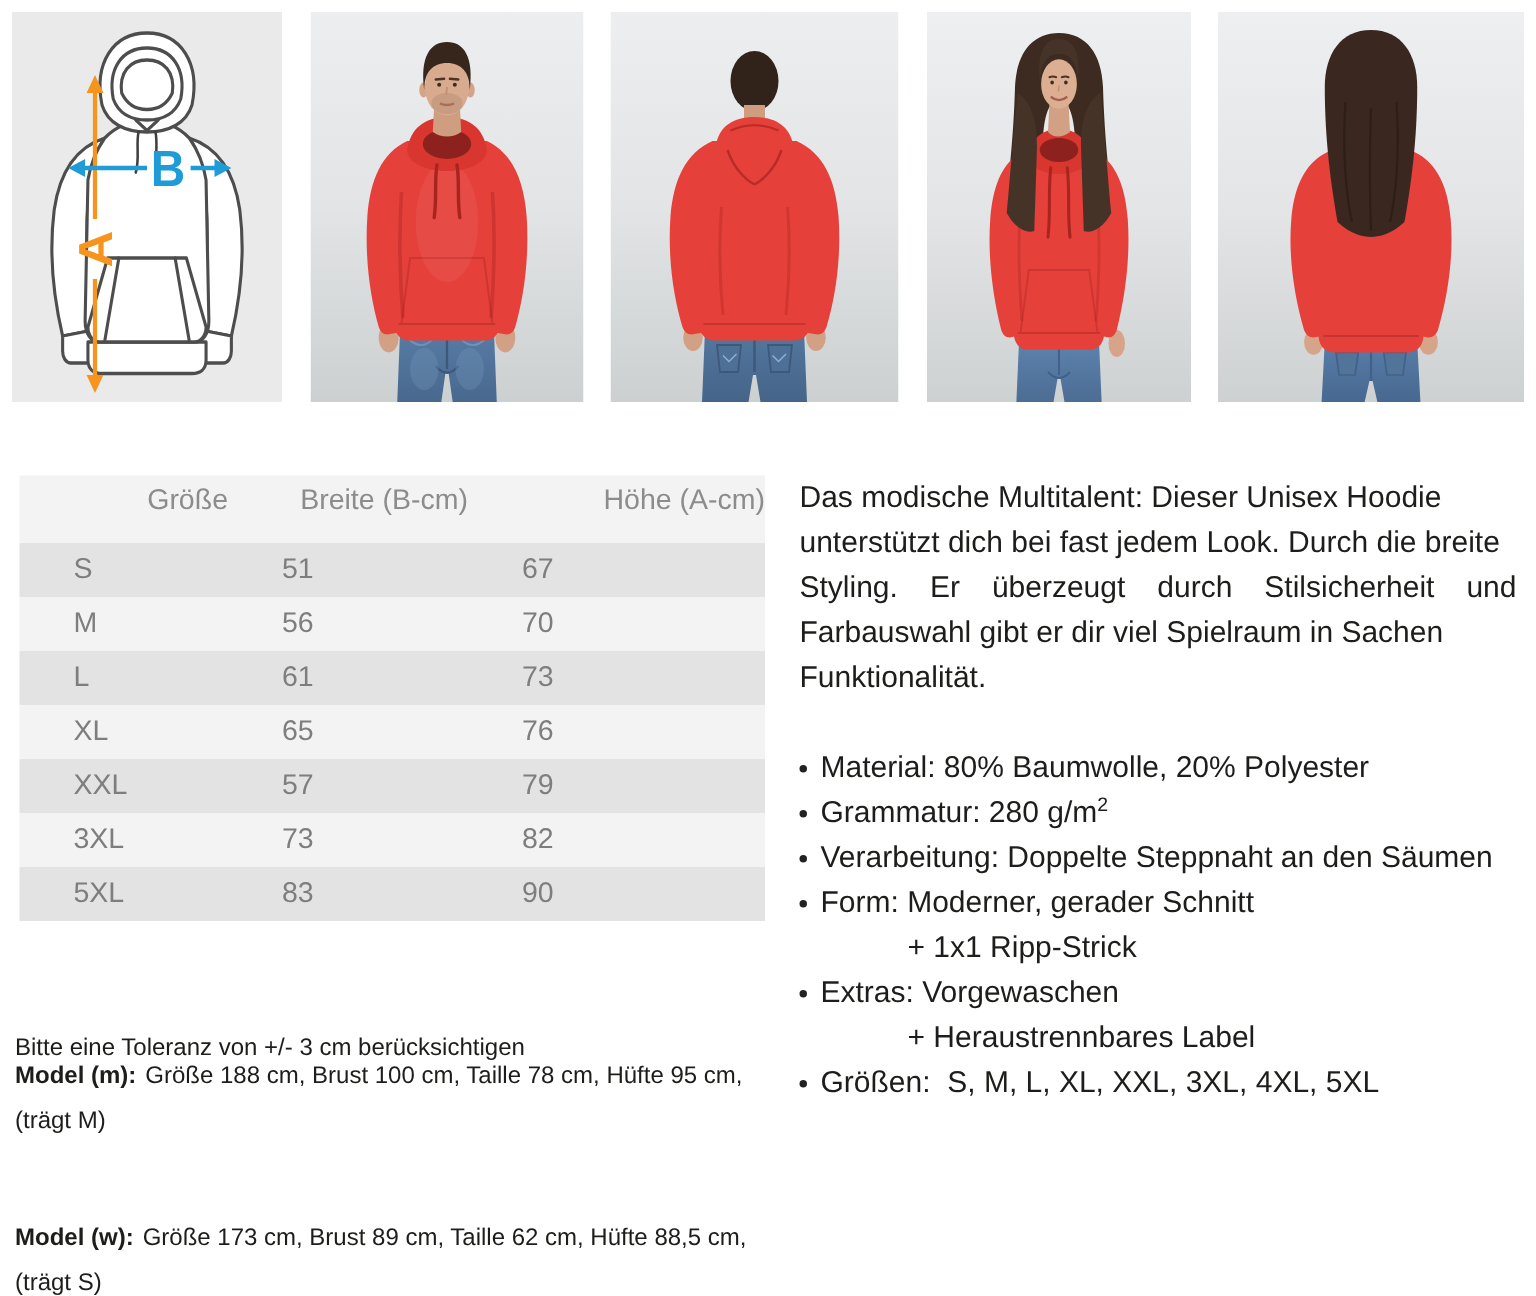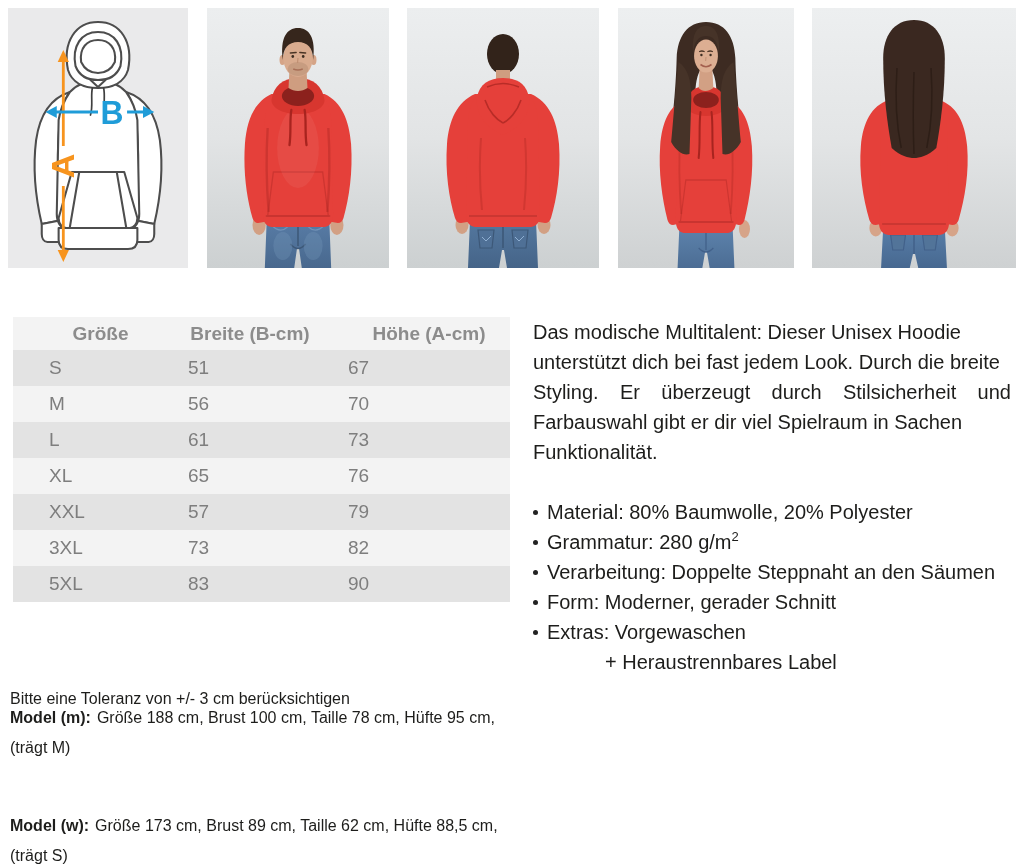--- a/index.html
+++ b/index.html
@@ -17,21 +17,21 @@
   .gi-diagram{width:180px;}
   .gi-p1{width:182px;}
   .gi-p2{width:192px;}
   .gi-p3{width:176px;}
   .gi-p4{width:204px;}
   .arrow-label{font-family:"Liberation Sans",sans-serif;font-weight:700;font-size:34px;}
   
   .size-table{position:absolute;left:13px;top:317px;width:497px;
     border-collapse:collapse;table-layout:fixed;font-size:19px;}
   .size-table col.c1{width:139px}.size-table col.c2{width:160px}.size-table col.c3{width:198px}
-  .size-table th{font-weight:700;text-align:center;height:33px;padding:0 0 0 36px;
+  .size-table th{font-weight:400;text-align:right;height:33px;padding:0 0 12px 36px;
     color:var(--table-header-text,#8c8c8c);background:var(--stripe-light,#f3f3f3);}
   .size-table td{height:36px;padding:0 0 0 36px;color:var(--table-text,#7e7e7e);}
   .size-table tbody tr:nth-child(odd){background:var(--stripe-dark,#e3e3e3);}
   .size-table tbody tr:nth-child(even){background:var(--stripe-light,#f3f3f3);}
   
   .note{position:absolute;left:10px;width:505px;font-size:16px;line-height:30px;}
   .note-tolerance{top:668px;}
   .note-model-m{top:687px;}
   .note-model-w{top:795px;}
   .note strong{font-weight:700;margin-right:6px;}
@@ -335,16 +335,17 @@
       <div class="desc-line">Das modische Multitalent: Dieser Unisex Hoodie</div>
       <div class="desc-line">unterstützt dich bei fast jedem Look. Durch die breite</div>
       <div class="desc-line">Styling. Er überzeugt durch Stilsicherheit und</div>
       <div class="desc-line">Farbauswahl gibt er dir viel Spielraum in Sachen</div>
       <div class="desc-line">Funktionalität.</div>
     </div>
   <ul class="feature-list">
       <li><span class="b-main">Material: 80% Baumwolle, 20% Polyester</span></li>
       <li><span class="b-main">Grammatur: 280 g/m</span><sup>2</sup></li>
       <li><span class="b-main">Verarbeitung: Doppelte Steppnaht an den Säumen</span></li>
-      <li><span class="b-main">Form: Moderner, gerader Schnitt</span></li>
+      <li><span class="b-main">Form: Moderner, gerader Schnitt</span><div class="b-sub">+ 1x1 Ripp-Strick</div></li>
       <li><span class="b-main">Extras: Vorgewaschen</span><div class="b-sub">+ Heraustrennbares Label</div></li>
+      <li><span class="b-main">Größen:  S, M, L, XL, XXL, 3XL, 4XL, 5XL</span></li>
     </ul>
 </div>
 
 </body></html>

